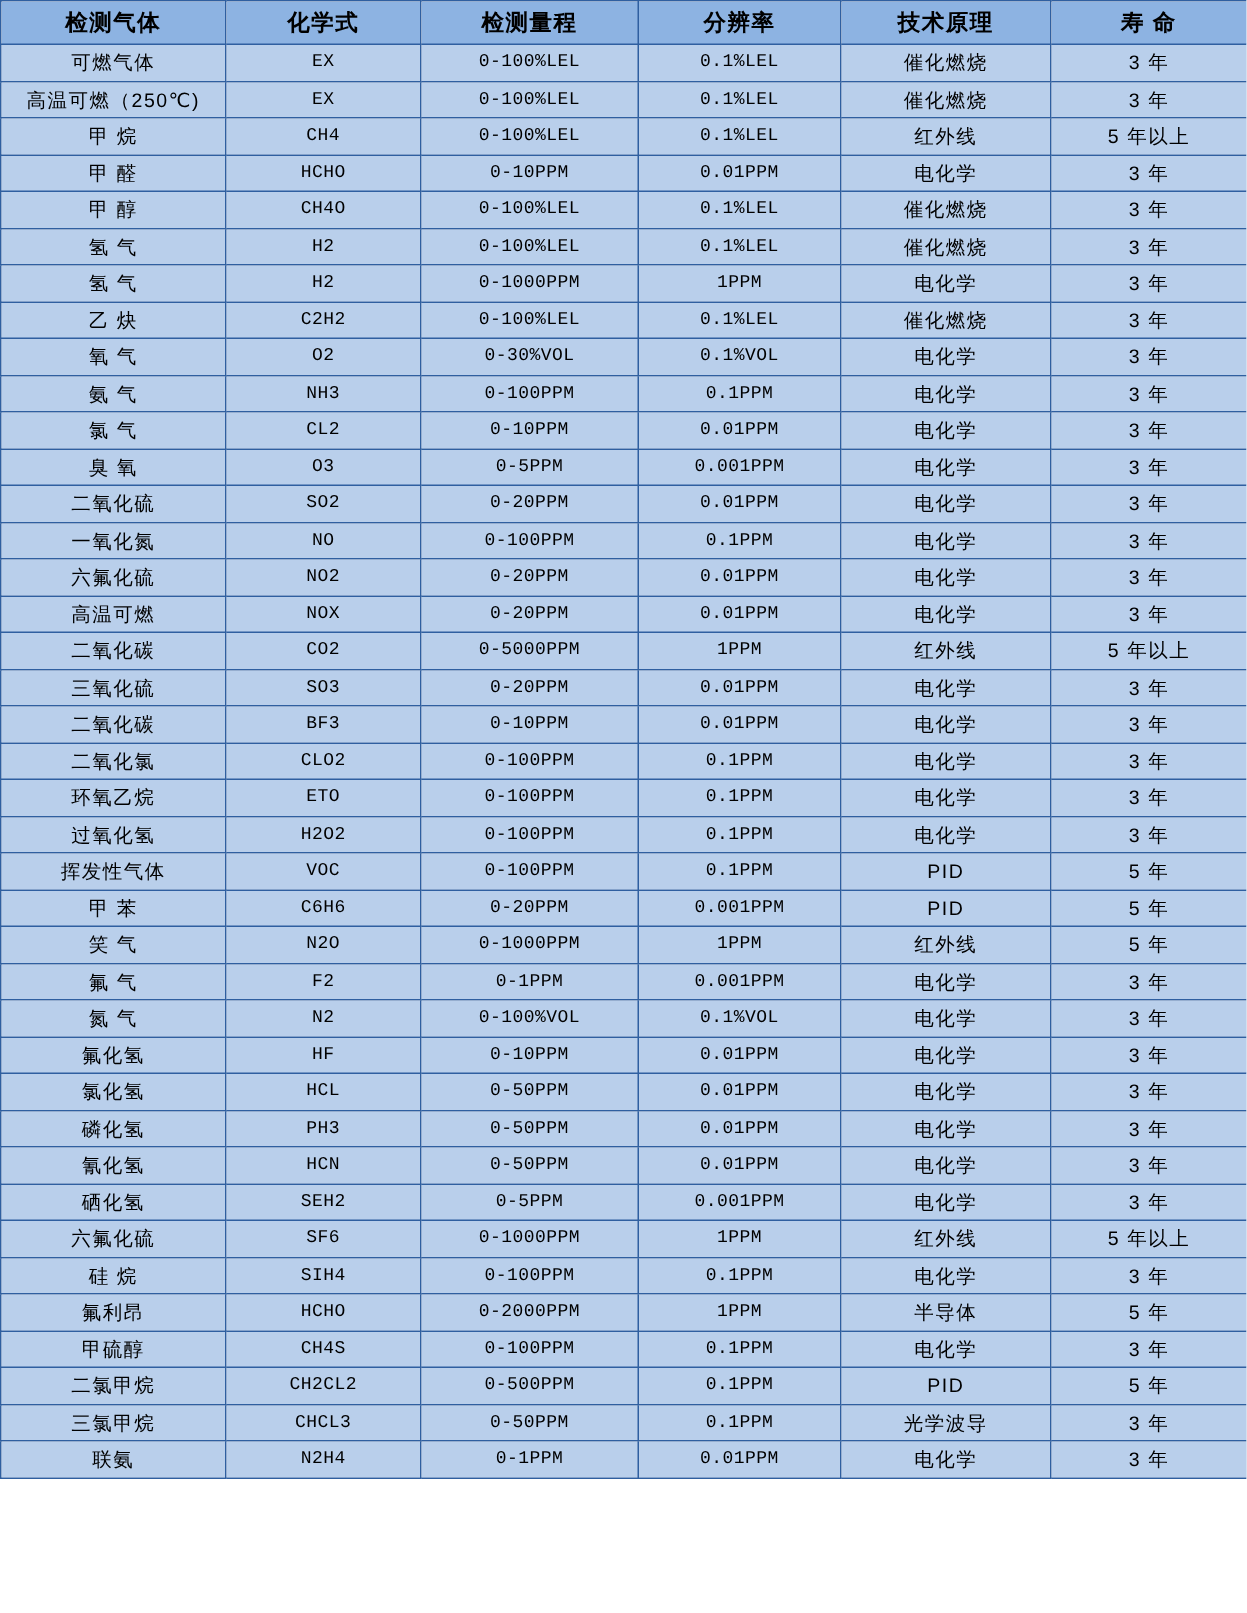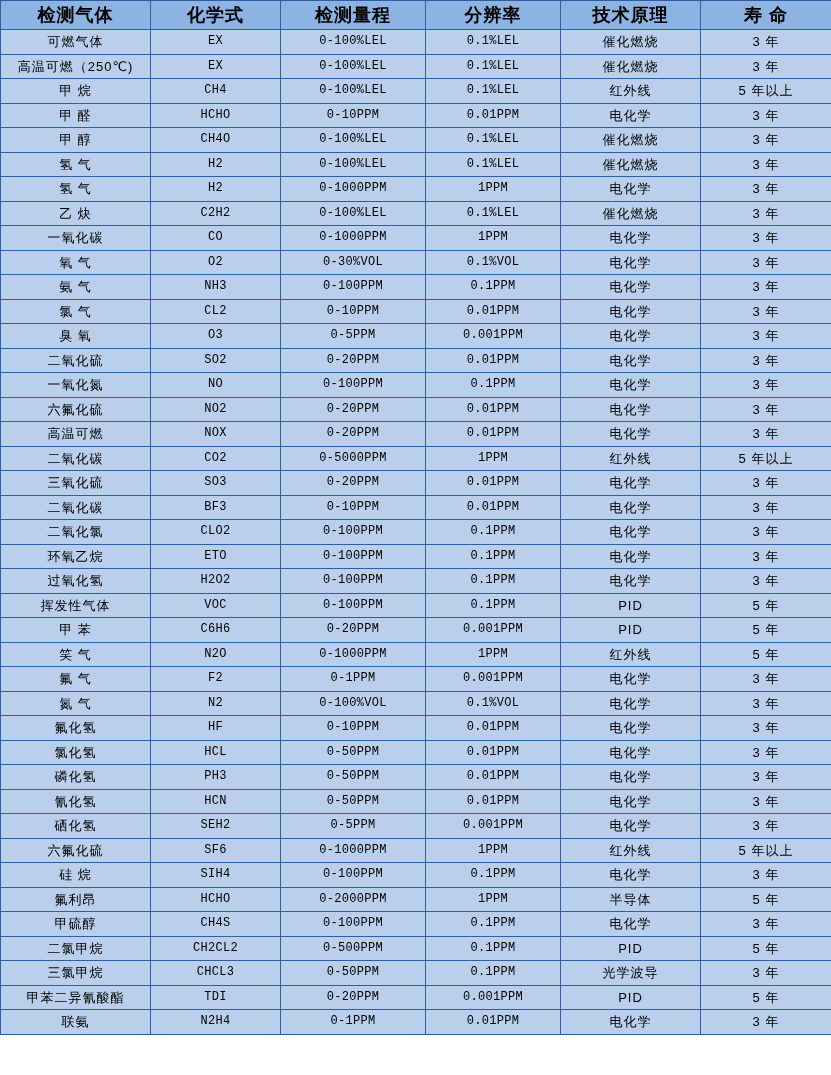--- a/index.html
+++ b/index.html
@@ -26,21 +26,21 @@
   table.gas-table td {
     border: 1px solid #2f5fa0;
     text-align: center;
     vertical-align: middle;
     color: #000000;
     white-space: nowrap;
     overflow: hidden;
   }
   table.gas-table thead th {
     background: #8db3e2;
-    font-size: 18px;
+    font-size: 15px;
     font-weight: bold;
     height: 26px;
     letter-spacing: 1px;
     font-family: "Liberation Sans", "DejaVu Sans", sans-serif;
   }
   table.gas-table tbody td {
     background: #b9cfeb;
     font-size: 13px;
     height: 21.5px;
     line-height: 21.5px;
@@ -143,28 +143,20 @@
         </tr>
         <tr>
           <td class="cn">乙 炔</td>
           <td class="mono">C2H2</td>
           <td class="mono">0-100%LEL</td>
           <td class="mono">0.1%LEL</td>
           <td class="cn">催化燃烧</td>
           <td class="cn">3 年</td>
         </tr>
         <tr>
-          <td class="cn">一氧化碳</td>
-          <td class="mono">CO</td>
-          <td class="mono">0-1000PPM</td>
-          <td class="mono">1PPM</td>
-          <td class="cn">电化学</td>
-          <td class="cn">3 年</td>
-        </tr>
-        <tr>
           <td class="cn">氧 气</td>
           <td class="mono">O2</td>
           <td class="mono">0-30%VOL</td>
           <td class="mono">0.1%VOL</td>
           <td class="cn">电化学</td>
           <td class="cn">3 年</td>
         </tr>
         <tr>
           <td class="cn">氨 气</td>
           <td class="mono">NH3</td>
@@ -391,28 +383,20 @@
         </tr>
         <tr>
           <td class="cn">三氯甲烷</td>
           <td class="mono">CHCL3</td>
           <td class="mono">0-50PPM</td>
           <td class="mono">0.1PPM</td>
           <td class="cn">光学波导</td>
           <td class="cn">3 年</td>
         </tr>
         <tr>
-          <td class="cn">甲苯二异氰酸酯</td>
-          <td class="mono">TDI</td>
-          <td class="mono">0-20PPM</td>
-          <td class="mono">0.001PPM</td>
-          <td class="cn">PID</td>
-          <td class="cn">5 年</td>
-        </tr>
-        <tr>
           <td class="cn">联氨</td>
           <td class="mono">N2H4</td>
           <td class="mono">0-1PPM</td>
           <td class="mono">0.01PPM</td>
           <td class="cn">电化学</td>
           <td class="cn">3 年</td>
         </tr>
       </tbody>
   </table>
 </div>

